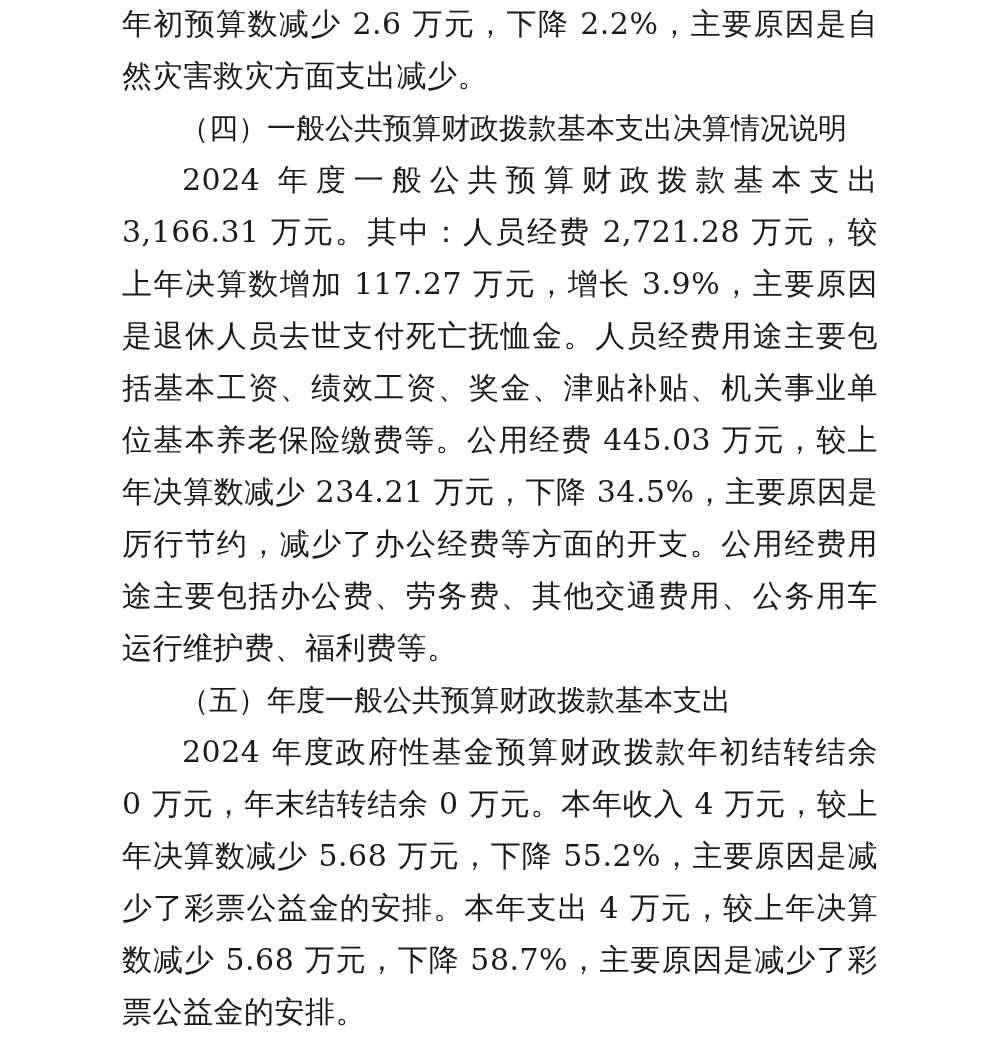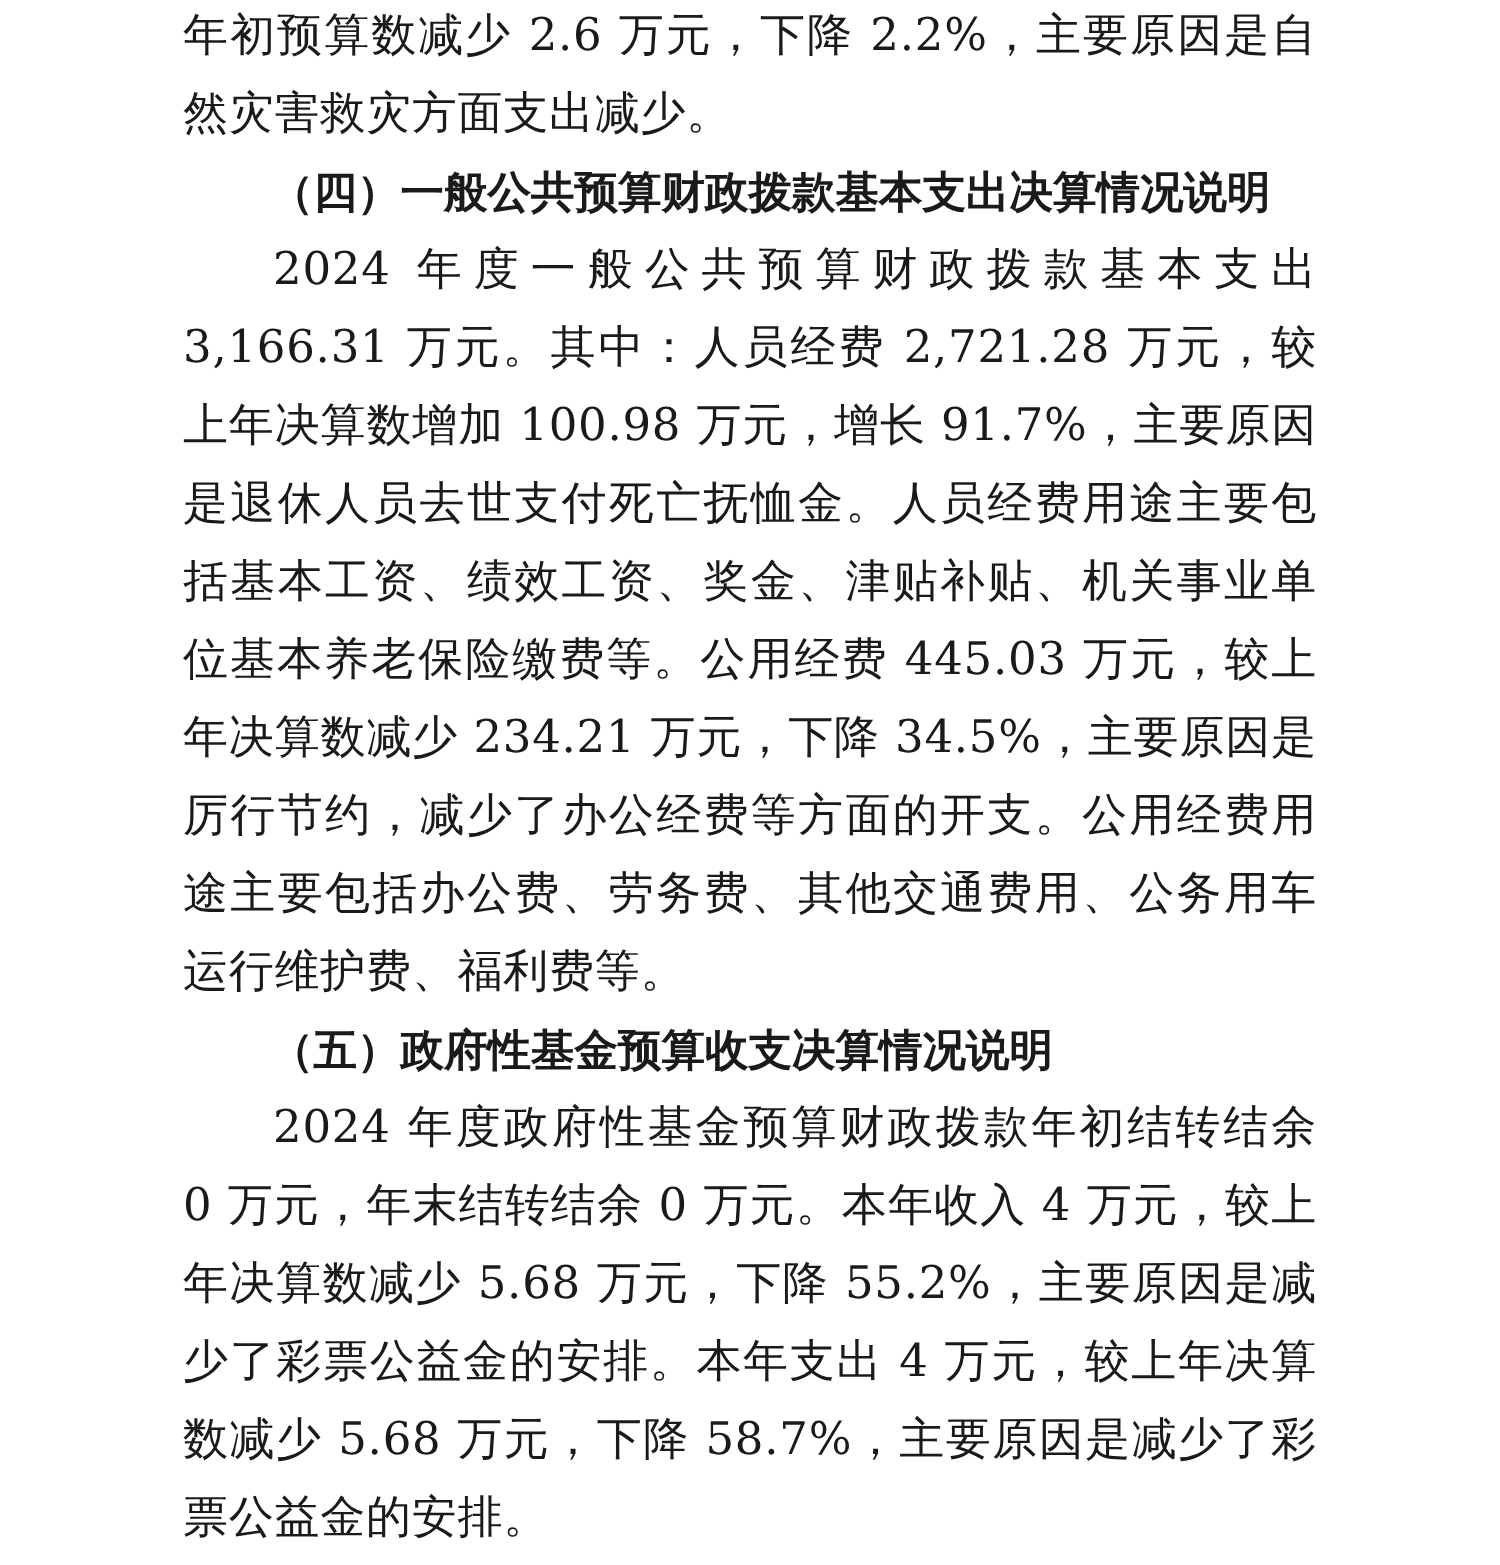--- a/index.html
+++ b/index.html
@@ -33,42 +33,42 @@
     letter-spacing: 0.5px;
   }
   .para {
     text-indent: 2em;
   }
   .cont {
     text-indent: 0;
   }
   .heading {
     text-indent: 2em;
-    font-weight: bold;
+    font-weight: normal;
     font-family: "DejaVu Sans", "Liberation Sans", sans-serif;
     font-size: 29px;
     line-height: 52px;
     letter-spacing: 0px;
   }
   .first-block {
     margin-top: -2px;
   }
 </style>
 </head>
 <body>
 
 <div class="page">
   <div class="doc-body">
 
     <p class="cont first-block">年初预算数减少 2.6 万元，下降 2.2%，主要原因是自然灾害救灾方面支出减少。</p>
 
     <p class="heading">（四）一般公共预算财政拨款基本支出决算情况说明</p>
 
-    <p class="para">2024 年度一般公共预算财政拨款基本支出 3,166.31 万元。其中：人员经费 2,721.28 万元，较上年决算数增加 100.98 万元，增长 91.7%，主要原因是退休人员去世支付死亡抚恤金。人员经费用途主要包括基本工资、绩效工资、奖金、津贴补贴、机关事业单位基本养老保险缴费等。公用经费 445.03 万元，较上年决算数减少 234.21 万元，下降 34.5%，主要原因是厉行节约，减少了办公经费等方面的开支。公用经费用途主要包括办公费、劳务费、其他交通费用、公务用车运行维护费、福利费等。</p>
+    <p class="para">2024 年度一般公共预算财政拨款基本支出 3,166.31 万元。其中：人员经费 2,721.28 万元，较上年决算数增加 117.27 万元，增长 3.9%，主要原因是退休人员去世支付死亡抚恤金。人员经费用途主要包括基本工资、绩效工资、奖金、津贴补贴、机关事业单位基本养老保险缴费等。公用经费 445.03 万元，较上年决算数减少 234.21 万元，下降 34.5%，主要原因是厉行节约，减少了办公经费等方面的开支。公用经费用途主要包括办公费、劳务费、其他交通费用、公务用车运行维护费、福利费等。</p>
 
-    <p class="heading">（五）政府性基金预算收支决算情况说明</p>
+    <p class="heading">（五）年度一般公共预算财政拨款基本支出</p>
 
     <p class="para">2024 年度政府性基金预算财政拨款年初结转结余 0 万元，年末结转结余 0 万元。本年收入 4 万元，较上年决算数减少 5.68 万元，下降 55.2%，主要原因是减少了彩票公益金的安排。本年支出 4 万元，较上年决算数减少 5.68 万元，下降 58.7%，主要原因是减少了彩票公益金的安排。</p>
 
     <p class="heading">（六）国有资本经营预算财政拨款支出决算情况说明</p>
 
   </div>
 </div>
 
 </body></html>

